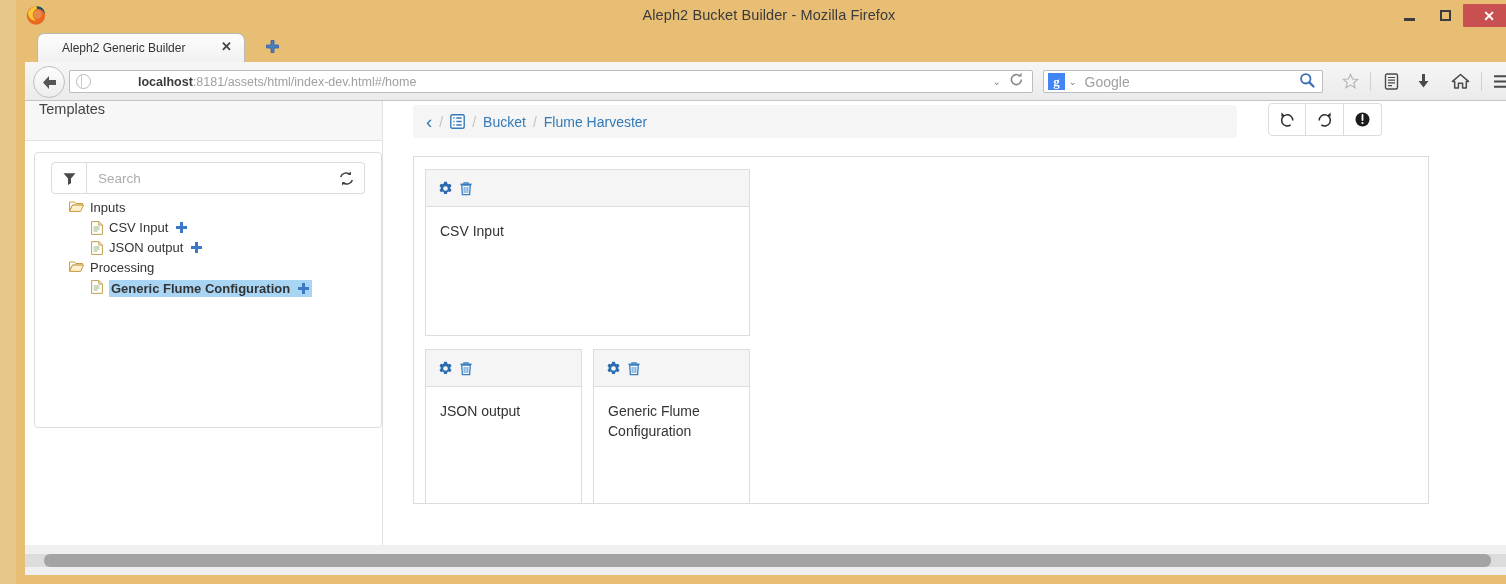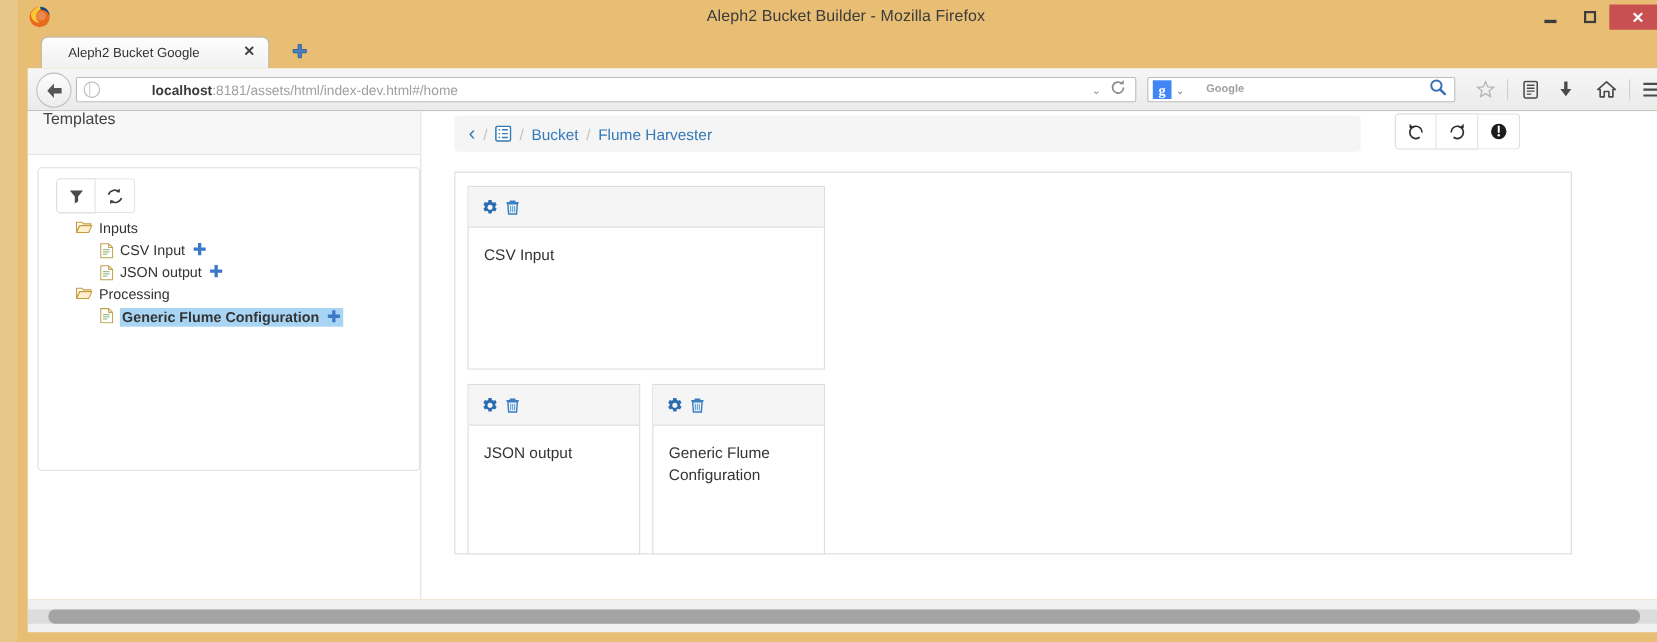--- a/index.html
+++ b/index.html
@@ -197,25 +197,24 @@
     color: #fff;
     font-size: 13px;
     font-weight: bold;
     text-align: center;
     line-height: 17px;
     font-family: "Liberation Serif", serif;
     flex:none;
   }
   .g-chevron { margin-left: 4px; font-size: 9px; color: #777; }
   .search-placeholder {
-    margin-left: 20px;
-    font-size: 10px;
+    margin-left: 8px;
+    font-size: 14px;
     color: #a0a0a0;
     flex: 1;
-    font-weight: bold;
   }
   .search-go { margin-right: 7px; }
   .toolicon {
     position: absolute;
     top: 6px;
     width: 28px; height: 27px;
     display: flex; align-items: center; justify-content: center;
   }
   .toolsep {
     position: absolute;
@@ -451,21 +450,21 @@
           <i></i>
         </div>
       <div class="winbtn winbtn-close" style="display:flex;align-items:center;justify-content:center;">
         <span>✕</span>
       </div>
     </div>
   </div>
 
   <div class="tabstrip">
     <div class="tab">
-      <span class="tab-label">Aleph2 Bucket Google</span>
+      <span class="tab-label">Aleph2 Generic Builder</span>
       <span class="tab-close">✕</span>
     </div>
     <div class="newtab">
       <svg width="15" height="15" viewBox="0 0 15 15">
         <path d="M6 1.5 h3 v4.5 h4.5 v3 h-4.5 v4.5 h-3 v-4.5 h-4.5 v-3 h4.5 z" fill="#4a7fc1" stroke="#2f5f9e" stroke-width="0.8"></path>
       </svg>
     </div>
   </div>
 
   <div class="navbar">
@@ -535,20 +534,23 @@
       <div class="sidebar-header">
         <span>Templates</span>
       </div>
 
       <div class="tree-panel">
         <div class="input-group">
           <div class="ig-btn left">
             <svg width="15" height="15" viewBox="0 0 15 15">
               <path d="M1.5 2.2 h12 L9 7.6 v4.6 l-3 1.8 V7.6 Z" fill="#4a4a4a"></path>
             </svg>
+          </div>
+          <div class="ig-input">
+            <span>Search</span>
           </div>
           <div class="ig-btn right">
             <svg width="17" height="17" viewBox="0 0 17 17">
               <path d="M2.6 7 a6 6 0 0 1 9.6 -2.6" fill="none" stroke="#3c3c3c" stroke-width="1.5"></path>
               <path d="M14.4 10 a6 6 0 0 1 -9.6 2.6" fill="none" stroke="#3c3c3c" stroke-width="1.5"></path>
               <path d="M12.9 1.4 L12.9 5 L9.4 4.6 Z" fill="#3c3c3c"></path>
               <path d="M4.1 15.6 L4.1 12 L7.6 12.4 Z" fill="#3c3c3c"></path>
             </svg>
           </div>
         </div>

